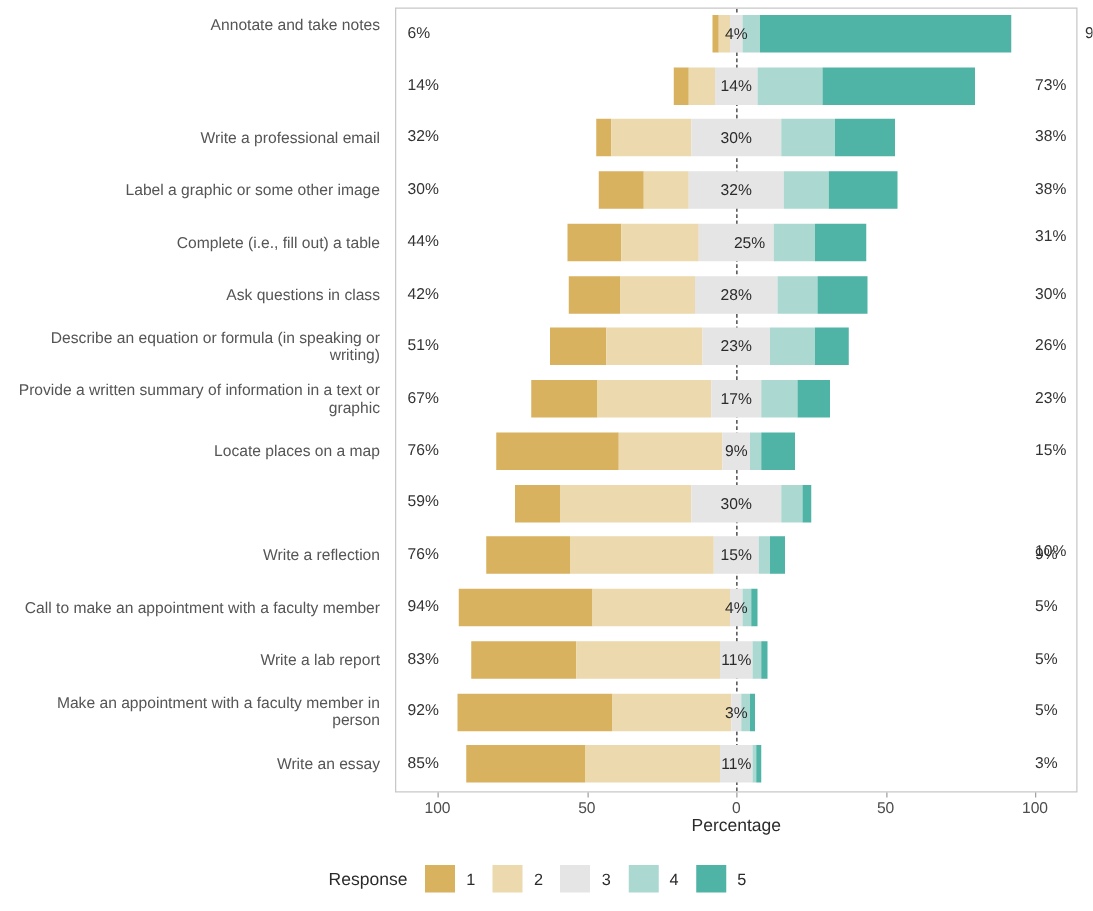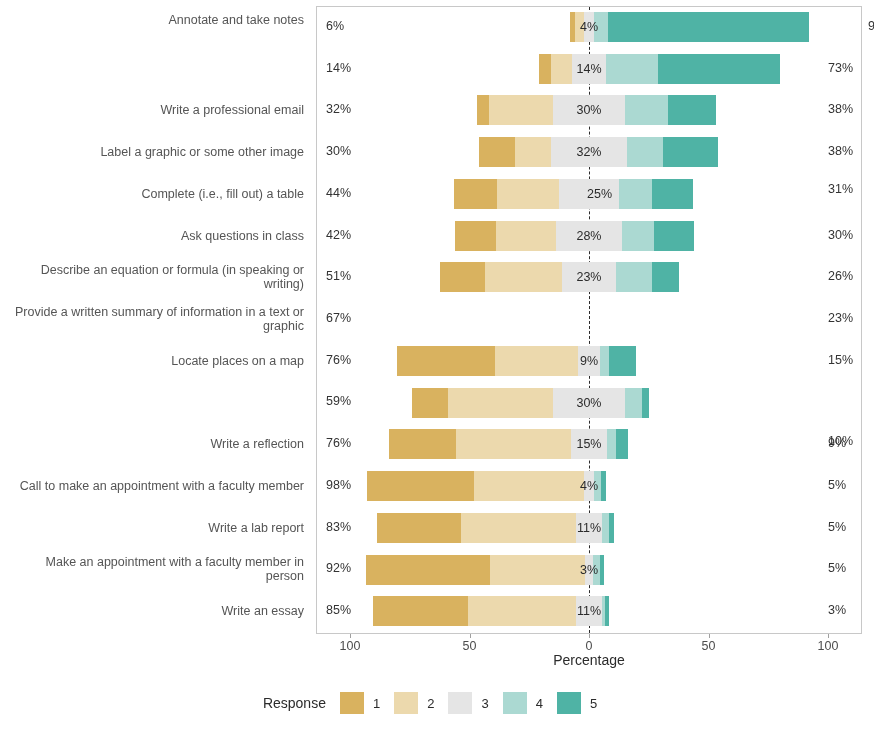--- a/index.html
+++ b/index.html
@@ -173,20 +173,30 @@
         </div>
         <div class="row" style="top: 250.4px; height: 41.7333px;">
           <div class="bar" style="left: 122.625px;">
             <div class="seg" style="width: 45.41px; background: rgb(217, 178, 95);"></div>
             <div class="seg" style="width: 76.48px; background: rgb(236, 217, 173);"></div>
             <div class="seg" style="width: 54.97px; background: rgb(229, 229, 229);"></div>
             <div class="seg" style="width: 35.85px; background: rgb(171, 217, 210);"></div>
             <div class="seg" style="width: 26.29px; background: rgb(79, 179, 165);"></div>
           </div>
           <div class="mid-label" style="left: 244.515px; width: 54.97px;">23%</div>
+        </div>
+        <div class="row" style="top: 292.133px; height: 41.7333px;">
+          <div class="bar" style="left: 108.285px;">
+            <div class="seg" style="width: 52.58px; background: rgb(217, 178, 95);"></div>
+            <div class="seg" style="width: 90.82px; background: rgb(236, 217, 173);"></div>
+            <div class="seg" style="width: 40.63px; background: rgb(229, 229, 229);"></div>
+            <div class="seg" style="width: 28.68px; background: rgb(171, 217, 210);"></div>
+            <div class="seg" style="width: 26.29px; background: rgb(79, 179, 165);"></div>
+          </div>
+          <div class="mid-label" style="left: 251.685px; width: 40.63px;">17%</div>
         </div>
         <div class="row" style="top: 333.867px; height: 41.7333px;">
           <div class="bar" style="left: 79.605px;">
             <div class="seg" style="width: 97.99px; background: rgb(217, 178, 95);"></div>
             <div class="seg" style="width: 83.65px; background: rgb(236, 217, 173);"></div>
             <div class="seg" style="width: 21.51px; background: rgb(229, 229, 229);"></div>
             <div class="seg" style="width: 9.56px; background: rgb(171, 217, 210);"></div>
             <div class="seg" style="width: 26.29px; background: rgb(79, 179, 165);"></div>
           </div>
           <div class="mid-label" style="left: 255px; width: 34px;">9%</div>
@@ -309,21 +319,21 @@
     <div class="outpct leftpct" style="top: 269.267px;">51%</div>
     <div class="outpct rightpct" style="top: 269.267px;">26%</div>
     <div class="outpct leftpct" style="top: 311px;">67%</div>
     <div class="outpct rightpct" style="top: 311px;">23%</div>
     <div class="outpct leftpct" style="top: 352.733px;">76%</div>
     <div class="outpct rightpct" style="top: 352.733px;">15%</div>
     <div class="outpct leftpct" style="top: 394.467px;">59%</div>
     <div class="outpct rightpct" style="top: 394.467px; margin-top: 40px;">10%</div>
     <div class="outpct leftpct" style="top: 436.2px;">76%</div>
     <div class="outpct rightpct" style="top: 436.2px;">9%</div>
-    <div class="outpct leftpct" style="top: 477.933px;">98%</div>
+    <div class="outpct leftpct" style="top: 477.933px;">94%</div>
     <div class="outpct rightpct" style="top: 477.933px;">5%</div>
     <div class="outpct leftpct" style="top: 519.667px;">83%</div>
     <div class="outpct rightpct" style="top: 519.667px;">5%</div>
     <div class="outpct leftpct" style="top: 561.4px;">92%</div>
     <div class="outpct rightpct" style="top: 561.4px;">5%</div>
     <div class="outpct leftpct" style="top: 603.133px;">85%</div>
     <div class="outpct rightpct" style="top: 603.133px;">3%</div>
   </div>
 
 </body></html>

